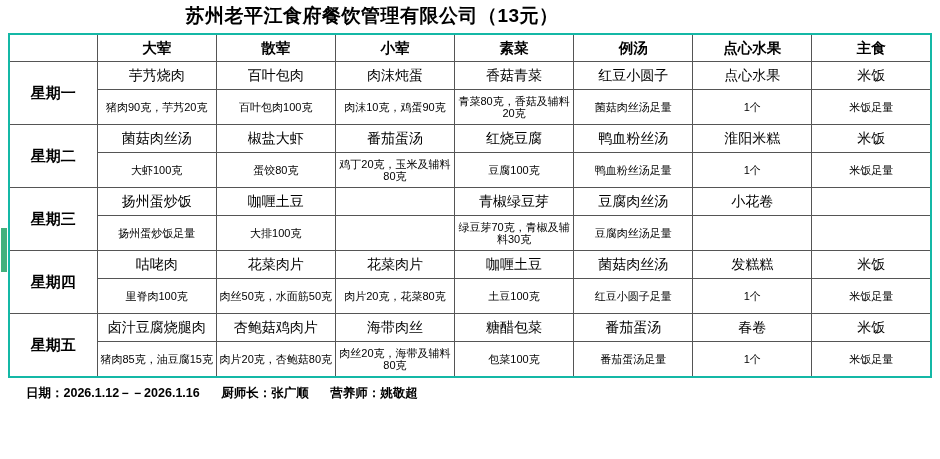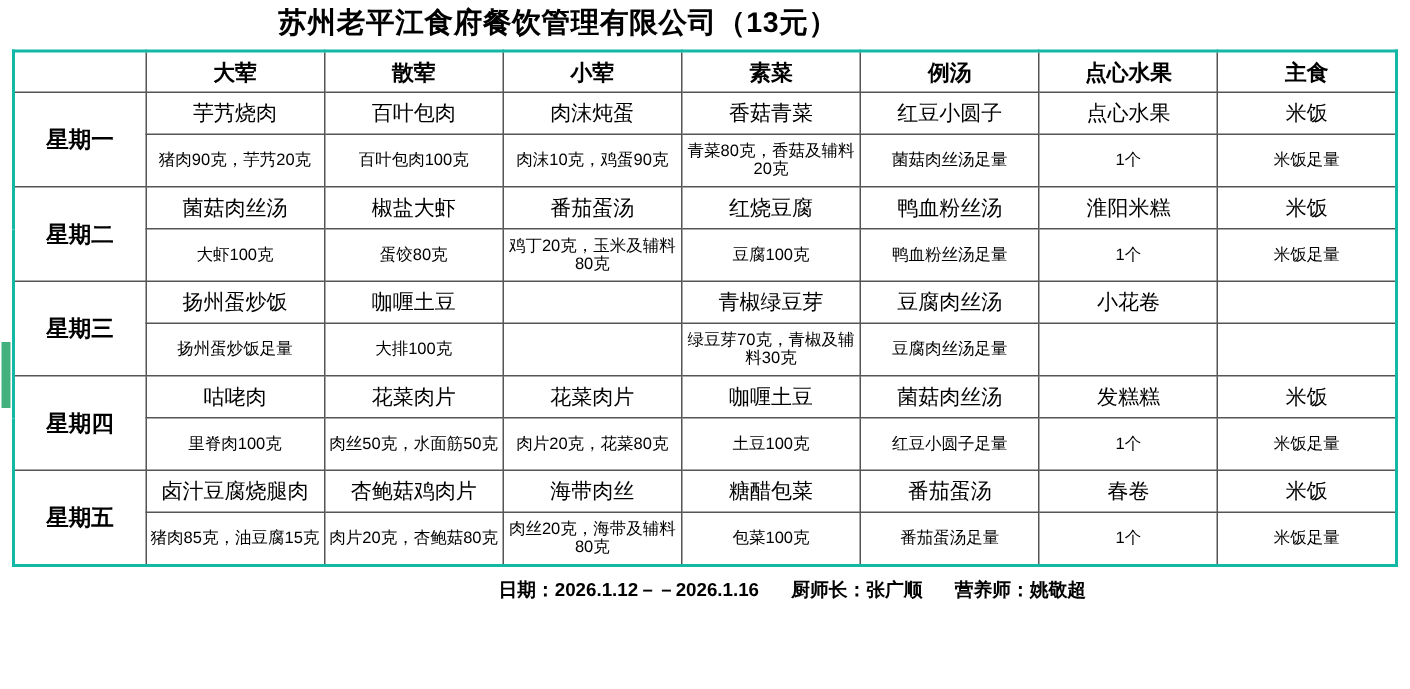--- a/index.html
+++ b/index.html
@@ -63,21 +63,20 @@
   }
   .ing-cell {
     font-size: 11px;
     font-weight: normal;
     height: 34px;
     line-height: 12px;
     padding: 2px 3px;
     color: #000;
   }
   .footer {
-    text-align: right;
     font-size: 12.5px;
     font-weight: bold;
     padding: 6px 12px 0 0;
     line-height: 18px;
   }
   .footer span { margin-left: 18px; }
   .green-edge {
     position: absolute;
     left: 1px;
     top: 228px;

